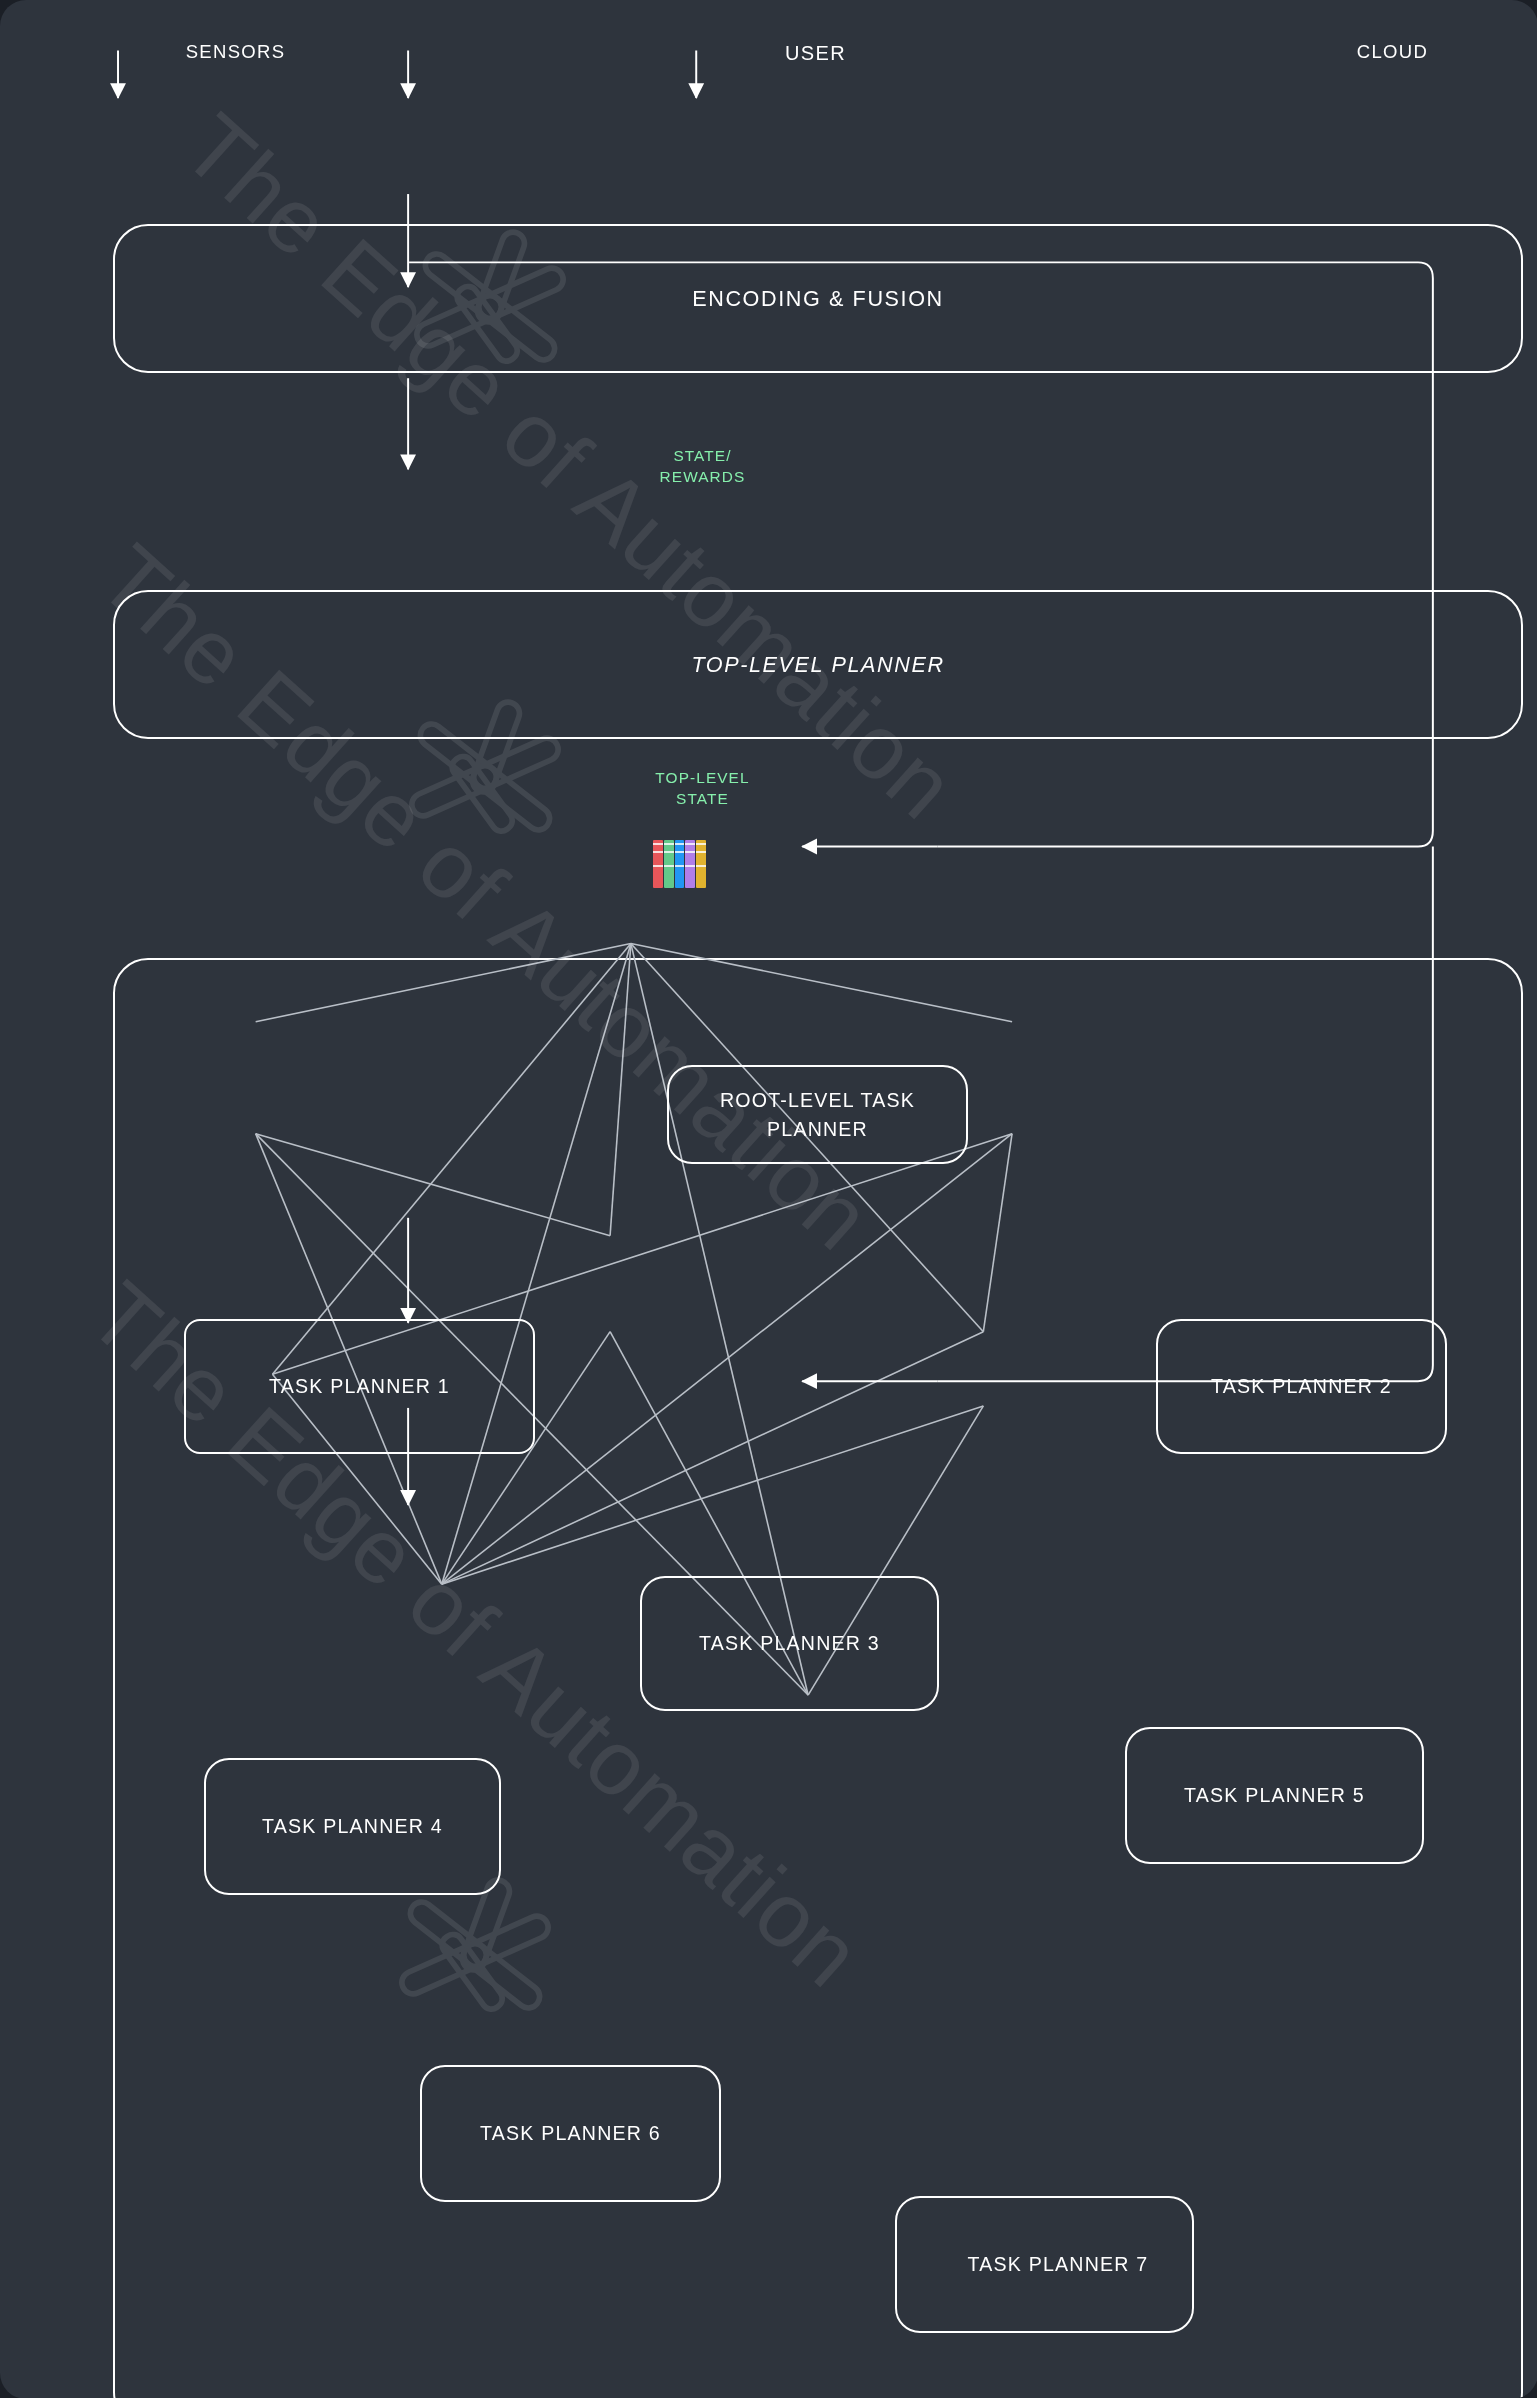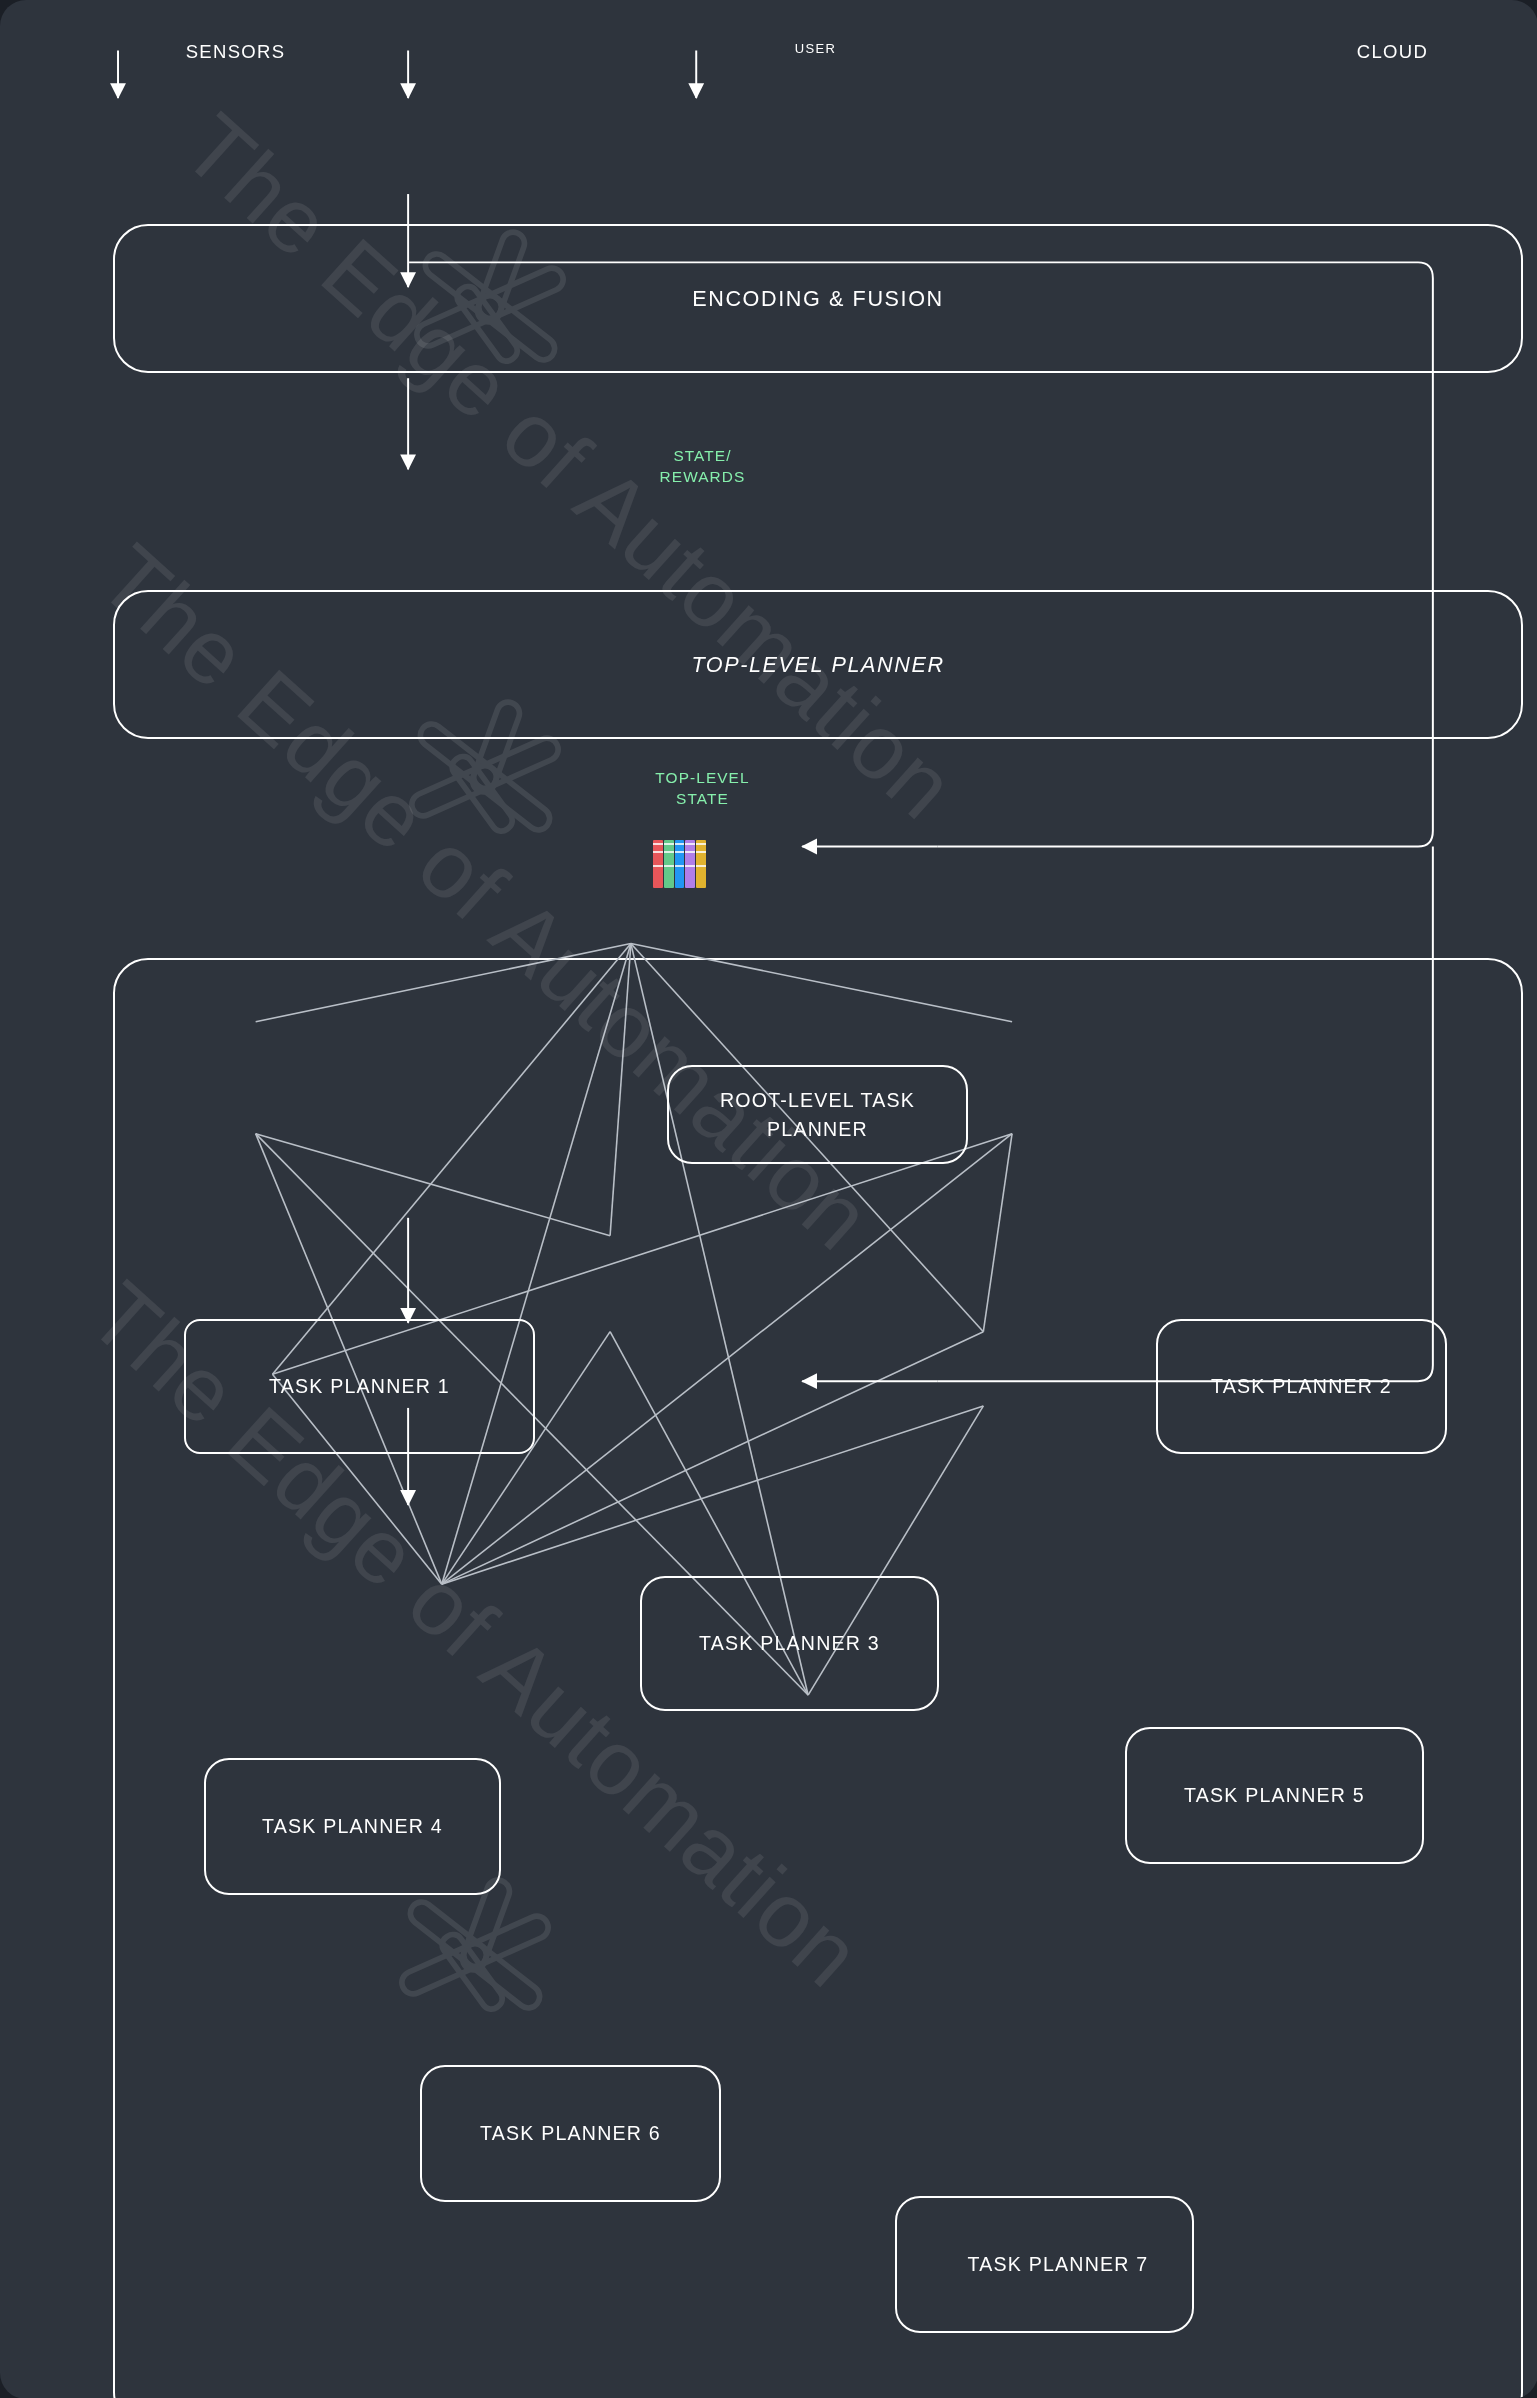--- a/index.html
+++ b/index.html
@@ -231,21 +231,21 @@
       <path d="M947,1395 L810,1395"></path>
     </g>
 
     <g stroke="#ffffff" stroke-width="2" fill="none">
       <path d="M413,265 L1432,265 Q1447,265 1447,281 L1447,839 Q1447,855 1432,855 L947,855"></path>
       <path d="M1447,855 L1447,1379 Q1447,1395 1432,1395 L947,1395"></path>
     </g>
   </svg>
 
   <div class="ftext" style="left: 77px; top: 40px; width: 317px; transform-origin: left top; font-size: 18.5px;">SENSORS</div>
-  <div class="ftext" style="left: 657px; top: 40px; width: 317px; transform-origin: left top; font-size: 13px;">USER</div>
+  <div class="ftext" style="left: 657px; top: 40px; width: 317px; transform-origin: left top; font-size: 20px;">USER</div>
   <div class="ftext" style="left: 1234px; top: 40px; width: 317px; transform-origin: left top; font-size: 18.5px;">CLOUD</div>
 
   <div class="node band" style="left: 113px; top: 224px; width: 1410px; height: 149px; transform-origin: left top; border-radius: 35px;">
     <span class="label" style="font-size: 21.6px;">ENCODING &amp; FUSION</span>
   </div>
 
   <div class="ftext small" style="left: 574px; top: 446px; width: 257px; transform-origin: left top; font-size: 15.4px;">STATE/
 REWARDS</div>
 
   <div class="node band" style="left: 113px; top: 590px; width: 1410px; height: 149px; transform-origin: left top; border-radius: 35px;">

